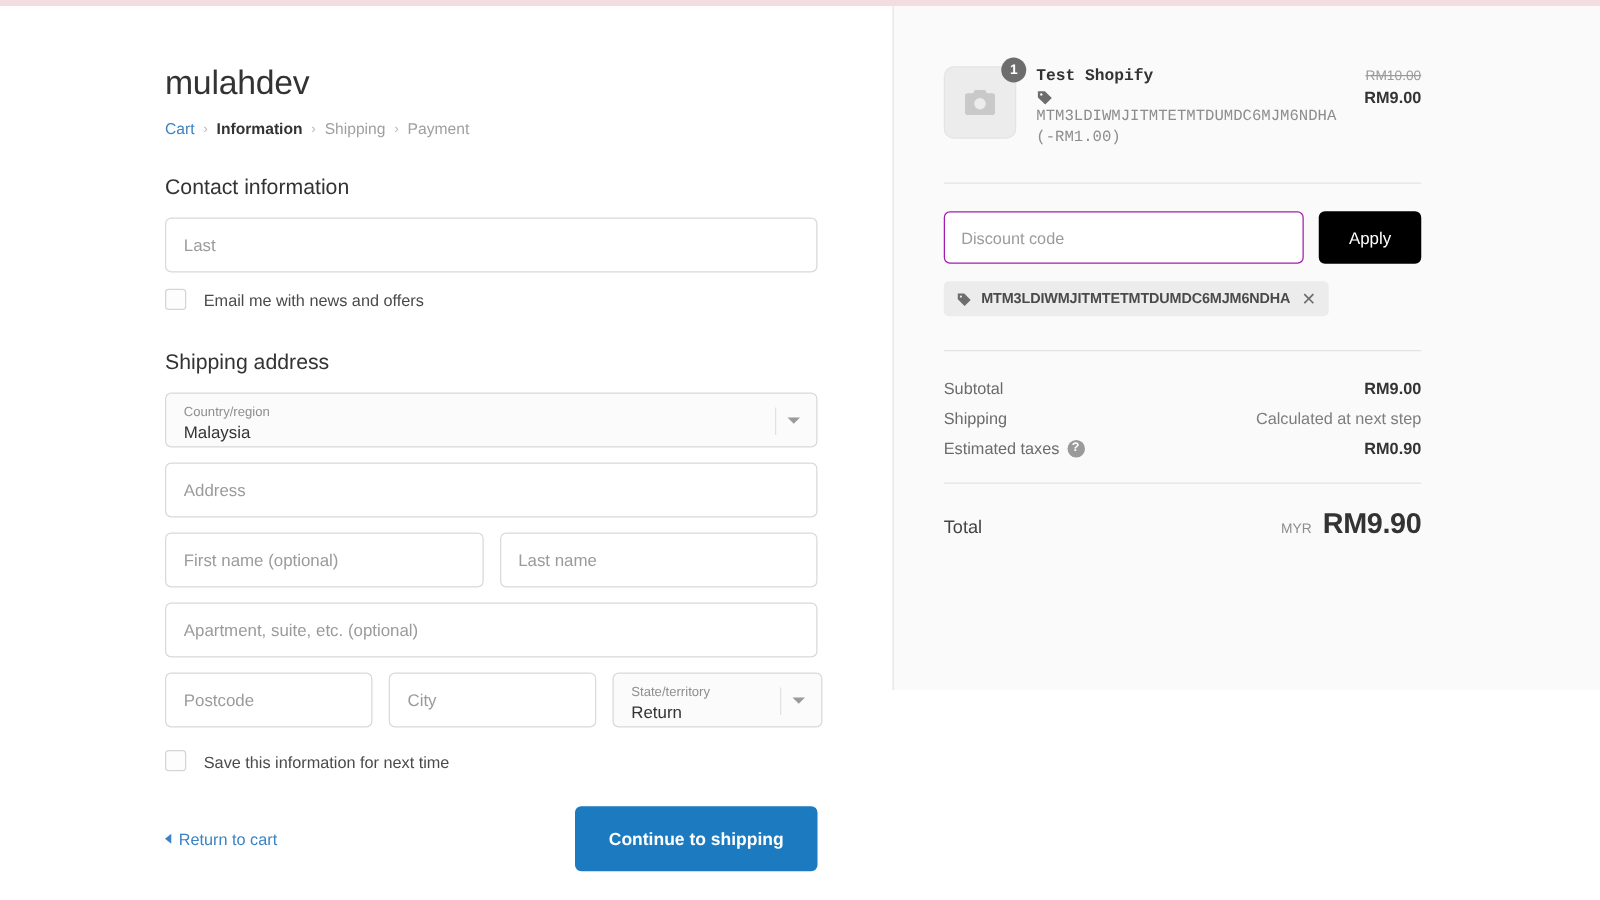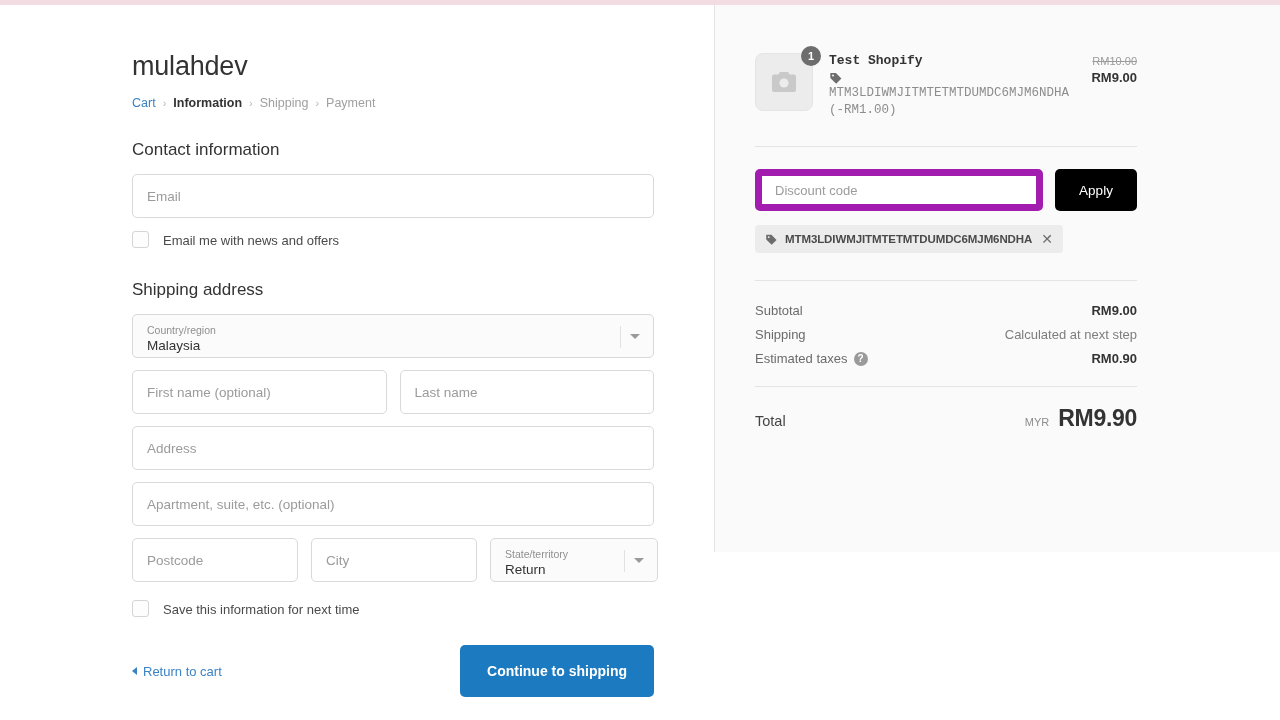--- a/index.html
+++ b/index.html
@@ -259,21 +259,21 @@
     height: 1px;
     background: #e4e4e4;
     margin: 27px 0 22px 0;
   }
 
   
   .discount-row { display: flex; gap: 12px; }
   .discount-input {
     flex: 1;
     height: 42px;
-    border: 7px solid #a21caf;
+    border: 1px solid #a21caf;
     border-radius: 5px;
     background: #ffffff;
     display: flex;
     align-items: center;
     padding: 0 13px;
   }
   .discount-input .ph { color: #9b9b9b; font-size: 13px; }
   .apply-btn {
     width: 82px;
     height: 42px;
@@ -369,49 +369,49 @@
         <span class="bc-current">Information</span>
         <span class="bc-sep">›</span>
         <span class="bc-muted">Shipping</span>
         <span class="bc-sep">›</span>
         <span class="bc-muted">Payment</span>
       </div>
 
       <div class="section-title">Contact information</div>
 
       <div class="field">
-        <span class="ph">Email</span>
+        <span class="ph">Last</span>
       </div>
 
       <div class="checkrow">
         <div class="checkbox"></div>
         <span class="cb-label">Email me with news and offers</span>
       </div>
 
       <div class="section-title" style="margin-top:32px;">Shipping address</div>
 
       <div class="selectfield">
         <span class="sf-label">Country/region</span>
         <span class="sf-value">Malaysia</span>
         <span class="sf-divider"></span>
         <span class="caret"></span>
       </div>
 
       <div class="row">
         <div class="field">
+          <span class="ph">Address</span>
+        </div>
+      </div>
+
+      <div class="row">
+        <div class="field">
           <span class="ph">First name (optional)</span>
         </div>
         <div class="field">
           <span class="ph">Last name</span>
-        </div>
-      </div>
-
-      <div class="row">
-        <div class="field">
-          <span class="ph">Address</span>
         </div>
       </div>
 
       <div class="row">
         <div class="field">
           <span class="ph">Apartment, suite, etc. (optional)</span>
         </div>
       </div>
 
       <div class="row">

